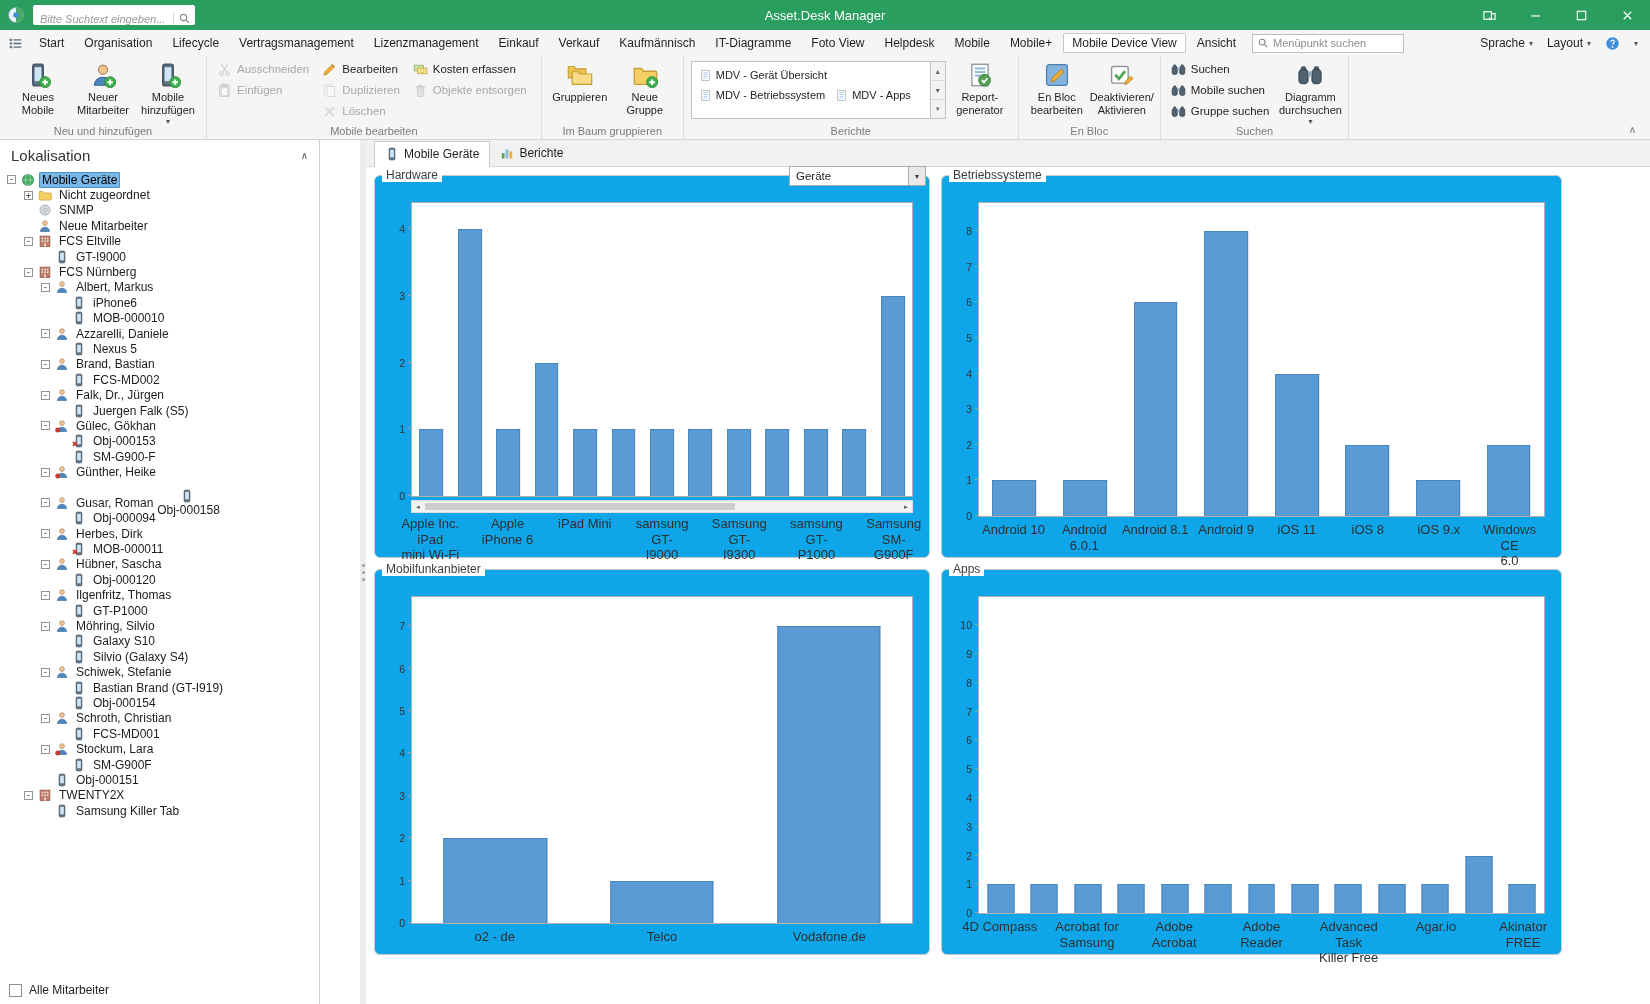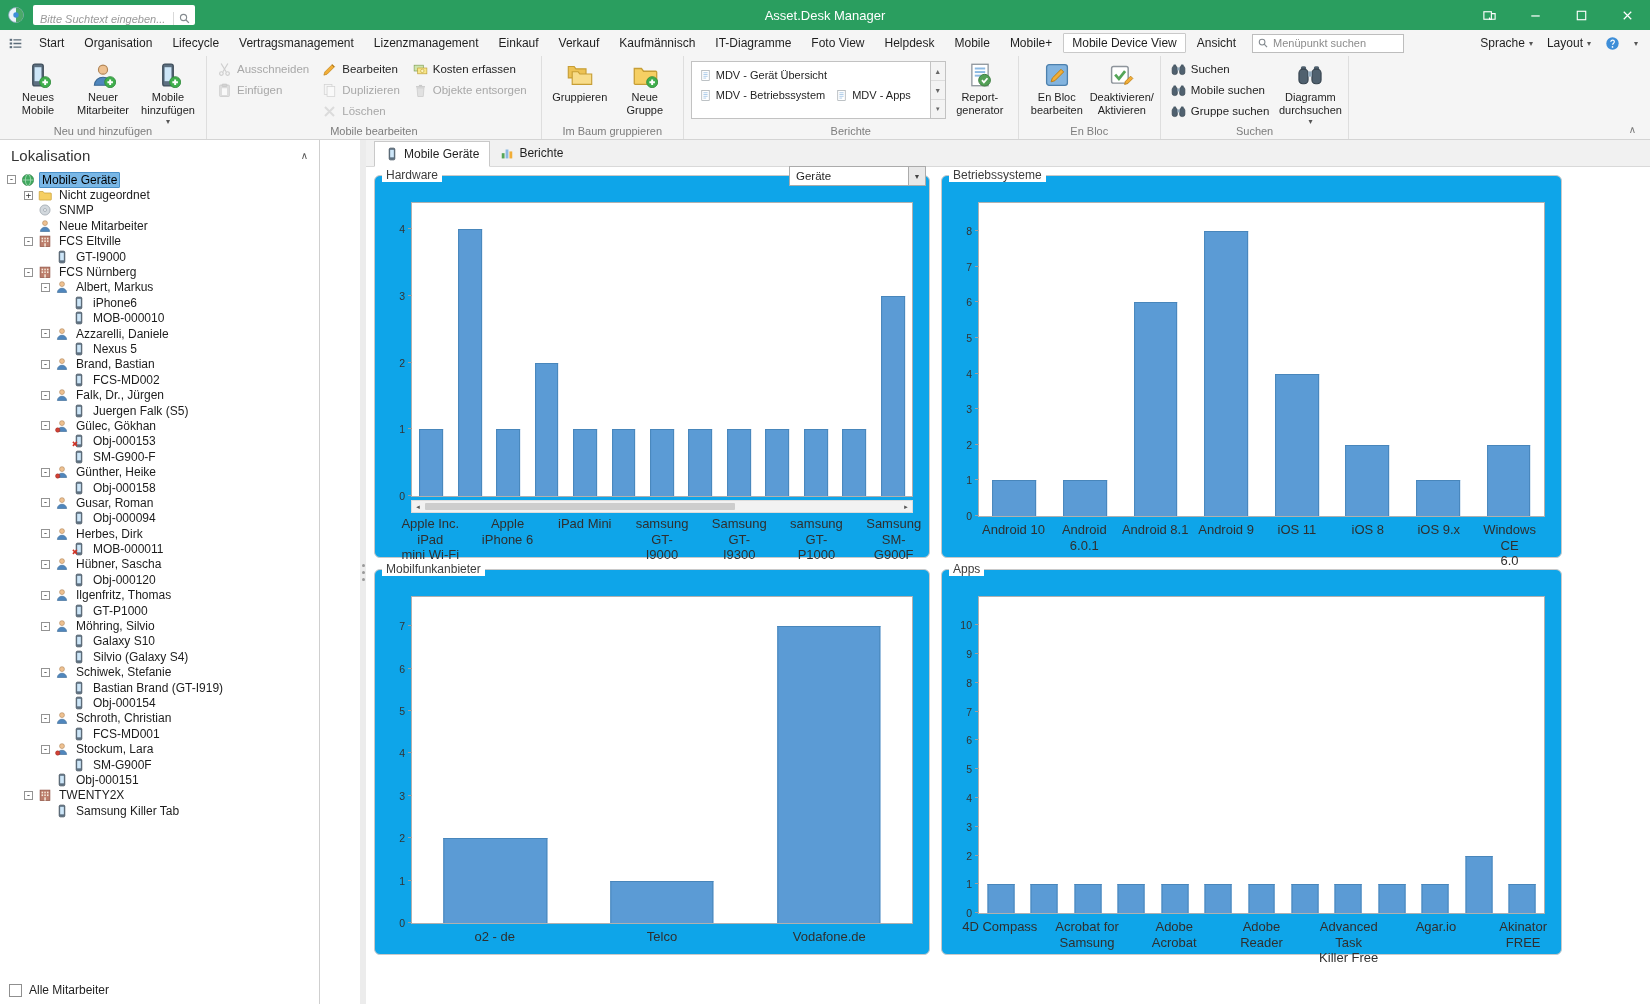--- a/index.html
+++ b/index.html
@@ -746,21 +746,21 @@
             <span class="exp">-</span>
             <span class="ticon">
               <svg viewBox="0 0 16 16" width="14" height="14">
                 <circle cx="8" cy="4.7" r="2.8" fill="#eec191" stroke="#b08455" stroke-width="0.7"></circle>
                 <path d="M2.7 14.3c.2-3.1 2.5-4.9 5.3-4.9s5.1 1.8 5.3 4.9z" fill="#4f86bd" stroke="#3a6792" stroke-width="0.7"></path>
                 <circle cx="3.1" cy="12.6" r="2.5" fill="#d24135" stroke="#9e2c22" stroke-width="0.6"></circle>
               </svg>
             </span>
             <span class="tlabel">Günther, Heike</span>
           </div>
-          <div class="trow" style="padding-left: 51px;">
+          <div class="trow" style="padding-left: 51px; flex-direction: column;">
             <span class="exp none"></span>
             <span class="ticon">
               <svg viewBox="0 0 16 16" width="14" height="14">
                 <rect x="4.8" y="1.3" width="6.4" height="13.4" rx="1.3" fill="#5d7081" stroke="#41505d" stroke-width="0.9"></rect>
                 <rect x="5.9" y="3.2" width="4.2" height="8.6" fill="#cde6f8"></rect>
               </svg>
             </span>
             <span class="tlabel">Obj-000158</span>
           </div>
           <div class="trow" style="padding-left: 34px;">

